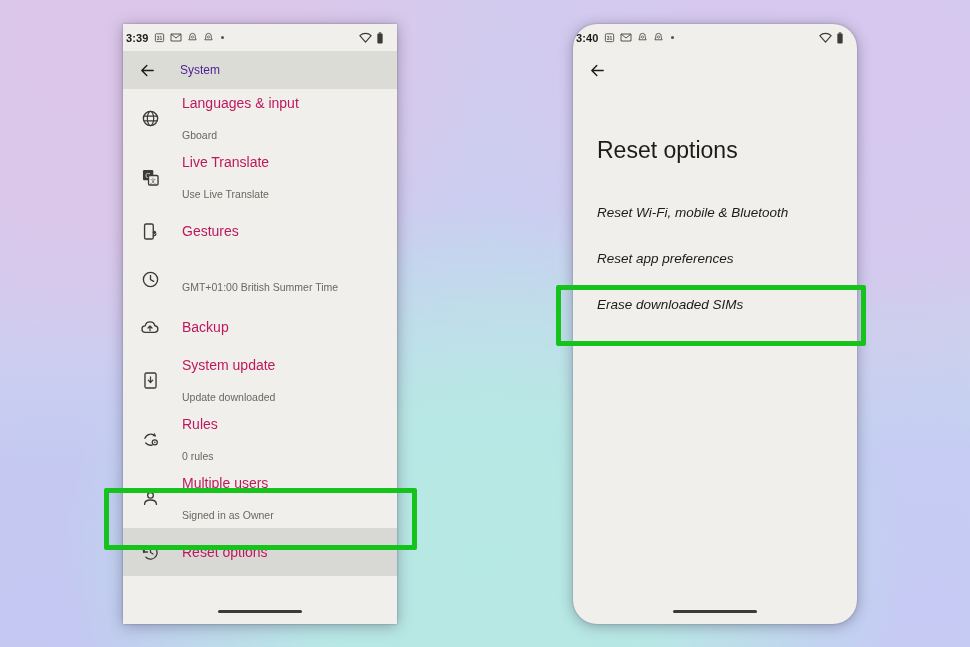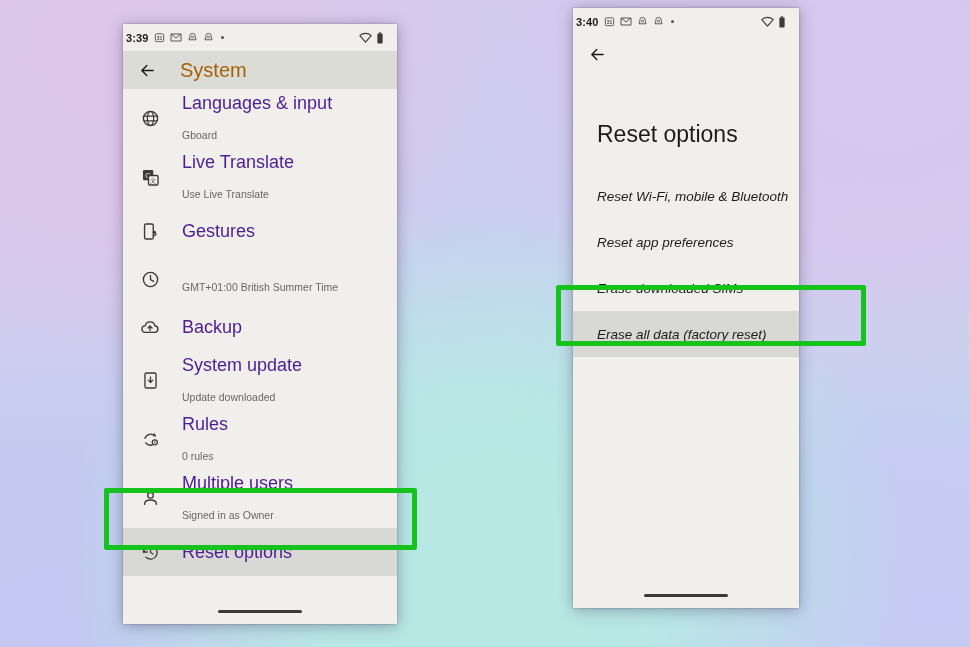--- a/index.html
+++ b/index.html
@@ -29,21 +29,21 @@
   }
 
   
   .phone {
     position: absolute;
     background: #f0efeb;
     overflow: hidden;
     box-shadow: 0 2px 14px rgba(60,50,80,0.40), 0 0 2px rgba(40,30,60,0.35);
   }
   #phone-left  { left: 123px; top: 24px; width: 274px; height: 600px; }
-  #phone-right { left: 573px; top: 8px; width: 226px; height: 600px; }
+  #phone-right { left: 573px; top: 24px; width: 284px; height: 600px; border-radius: 24px; }
 
   
   .statusbar {
     height: 27px;
     display: flex;
     align-items: center;
     padding: 0 13px 0 3px;
     box-sizing: border-box;
     font-weight: bold;
   }
@@ -66,22 +66,22 @@
   
   .appbar {
     height: 38px;
     display: flex;
     align-items: center;
     padding: 0 0 0 16px;
     box-sizing: border-box;
   }
   .appbar.shaded { background: #dcdcd7; }
   .appbar-title {
-    font-size: 20px;
-    color: #a16207;
+    font-size: 12px;
+    color: #4c1d95;
     margin-left: 24px;
     white-space: nowrap;
     text-align: center;
   }
   .back-arrow { flex: 0 0 auto; display: block; cursor: pointer; }
 
   
   .list { display: block; }
   .row {
     display: flex;
@@ -94,22 +94,22 @@
   .row-icon {
     width: 26px;
     flex: 0 0 26px;
     display: flex;
     align-items: center;
     justify-content: center;
     margin-right: 19px;
   }
   .row-text { display: flex; flex-direction: column; min-width: 0; }
   .row-title {
-    font-size: 18px;
-    color: #4c1d95;
+    font-size: 14px;
+    color: #be185d;
     line-height: 17px;
     white-space: nowrap;
   }
   .row-sub {
     font-size: 10.5px;
     color: #6a6762;
     line-height: 14px;
     margin-top: 16px;
     white-space: nowrap;
   }
@@ -387,23 +387,20 @@
   <div class="opt-list">
     <div class="opt-row">
       <span class="opt-label">Reset Wi-Fi, mobile &amp; Bluetooth</span>
     </div>
     <div class="opt-row">
       <span class="opt-label">Reset app preferences</span>
     </div>
     <div class="opt-row">
       <span class="opt-label">Erase downloaded SIMs</span>
     </div>
-    <div class="opt-row highlighted">
-      <span class="opt-label">Erase all data (factory reset)</span>
-    </div>
   </div>
 
   <div class="nav-area">
     <div class="nav-pill"></div>
   </div>
 </div>
 
 <div class="hl-box" id="hl-left"></div>
 <div class="hl-box" id="hl-right"></div>
 

